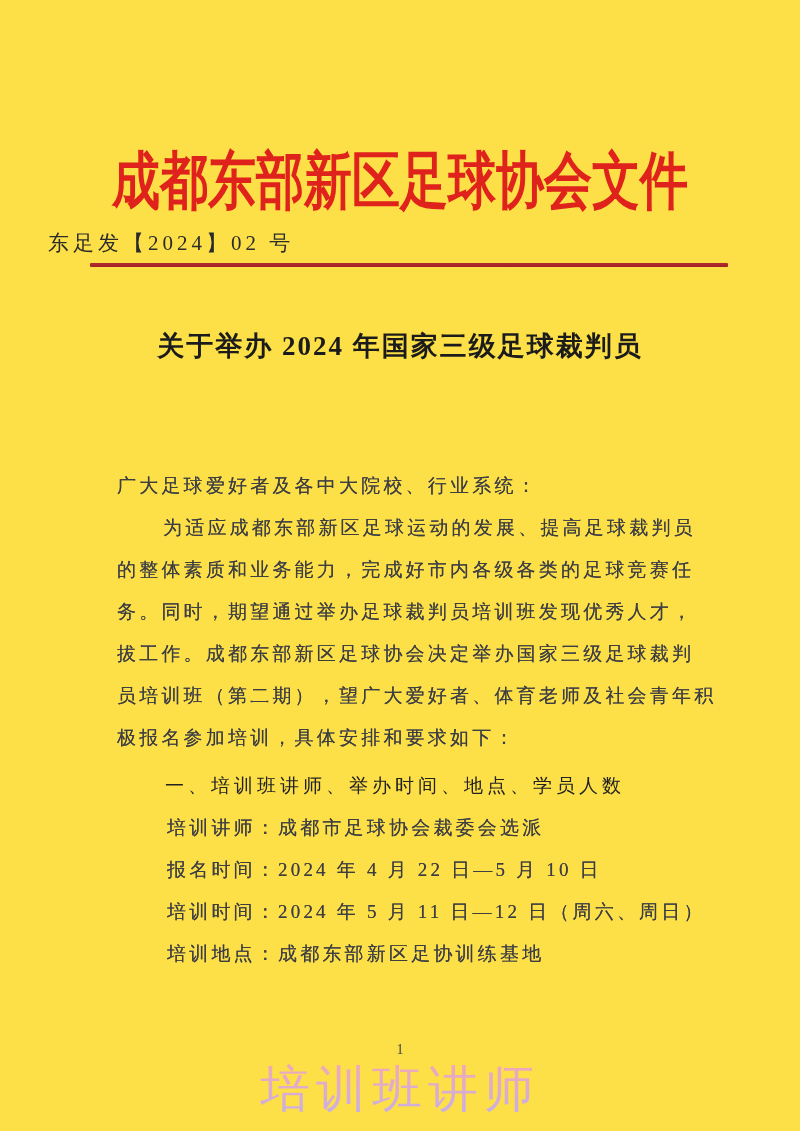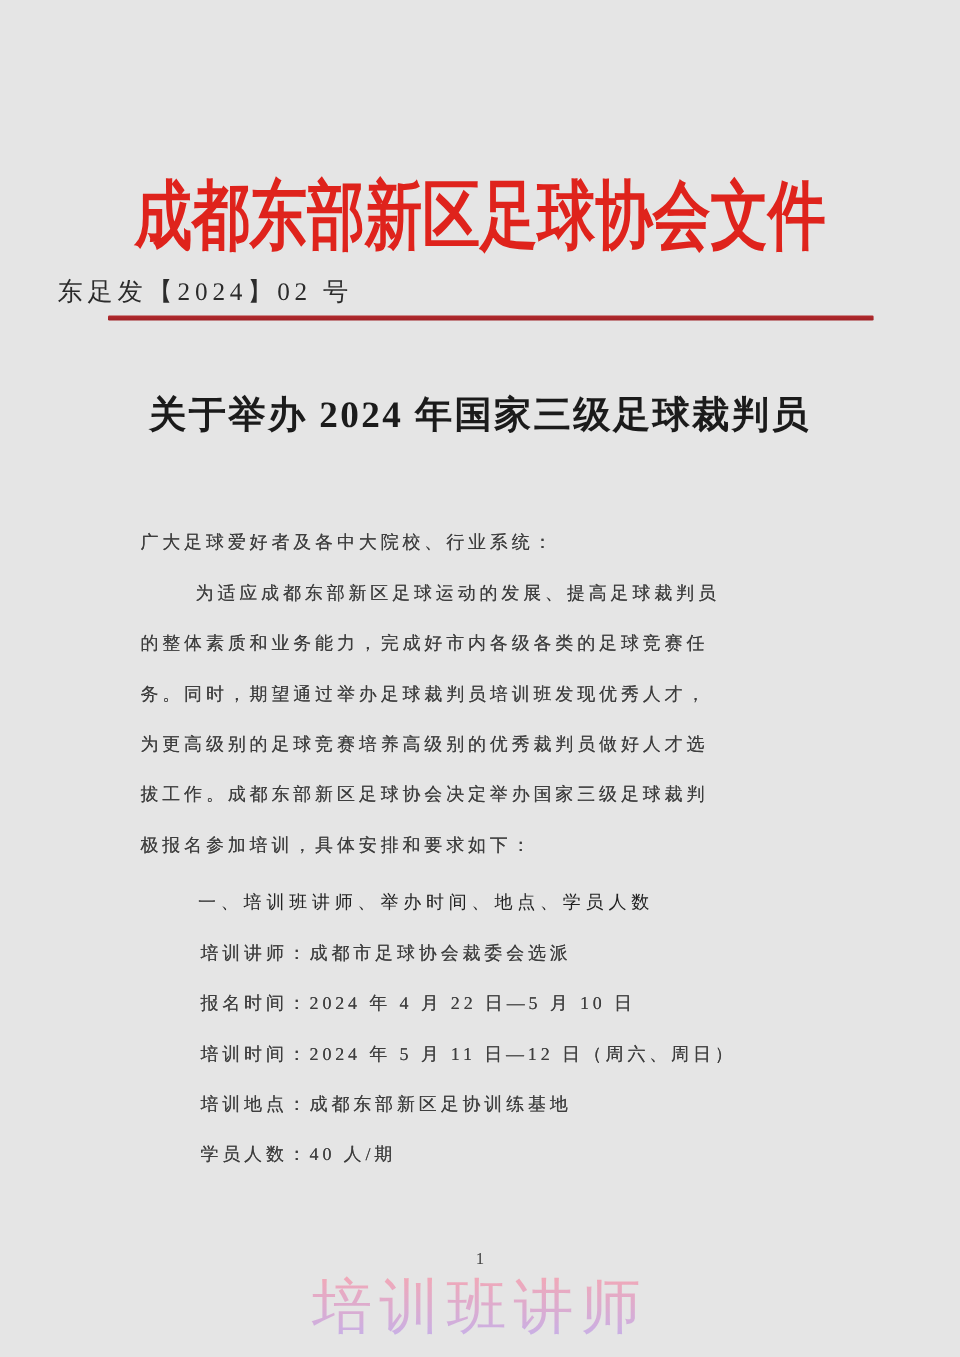--- a/index.html
+++ b/index.html
@@ -4,21 +4,21 @@
 <style>
   html, body {
     margin: 0;
     padding: 0;
     background: #ffffff;
   }
   .page {
     position: relative;
     width: 800px;
     height: 1131px;
-    background: #e5e5e5;
+    background: #fde047;
     overflow: hidden;
     font-family: "Liberation Serif", "DejaVu Serif", serif;
   }
   
   .org-title {
     position: absolute;
     top: 150px;
     left: 0;
     width: 100%;
     text-align: center;
@@ -49,32 +49,32 @@
     height: 4px;
     background: linear-gradient(180deg, var(--rule-red, #b22b2e) 0%, #a02226 100%);
     border-radius: 1px;
   }
   .doc-title {
     position: absolute;
     top: 324px;
     left: 0;
     width: 100%;
     text-align: center;
-    font-size: 31px;
+    font-size: 27px;
     font-weight: bold;
     line-height: 44px;
     letter-spacing: 2px;
     color: #1b1b1b;
   }
   .body-block {
     position: absolute;
-    top: 432px;
+    top: 465px;
     left: 117px;
     width: 585px;
-    font-size: 15px;
+    font-size: 19px;
     letter-spacing: 3.2px;
     color: #3e3e3e;
     text-shadow: 0 0 0.5px #5a5a5a;
   }
   .line {
     height: 42px;
     line-height: 42px;
     white-space: nowrap;
   }
   .indent { text-indent: 46px; }
@@ -125,30 +125,29 @@
 
   <div class="doc-title">
     <div>关于举办 2024 年国家三级足球裁判员</div>
   </div>
 
   <div class="body-block">
     <div class="line">广大足球爱好者及各中大院校、行业系统：</div>
     <div class="line indent">为适应成都东部新区足球运动的发展、提高足球裁判员</div>
     <div class="line">的整体素质和业务能力，完成好市内各级各类的足球竞赛任</div>
     <div class="line">务。同时，期望通过举办足球裁判员培训班发现优秀人才，</div>
-    <div class="line">为更高级别的足球竞赛培养高级别的优秀裁判员做好人才选</div>
     <div class="line">拔工作。成都东部新区足球协会决定举办国家三级足球裁判</div>
+    <div class="line">员培训班（第二期），望广大爱好者、体育老师及社会青年积</div>
     <div class="line">极报名参加培训，具体安排和要求如下：</div>
 
     <div class="line heading">一、培训班讲师、举办时间、地点、学员人数</div>
 
     <div class="line item">培训讲师：成都市足球协会裁委会选派</div>
     <div class="line item">报名时间：2024 年 4 月 22 日—5 月 10 日</div>
     <div class="line item">培训时间：2024 年 5 月 11 日—12 日（周六、周日）</div>
     <div class="line item">培训地点：成都东部新区足协训练基地</div>
-    <div class="line item">学员人数：40 人/期</div>
   </div>
 
   <div class="page-number">1</div>
 
   <div class="watermark">培训班讲师</div>
 
 </div>
 
 </body></html>

